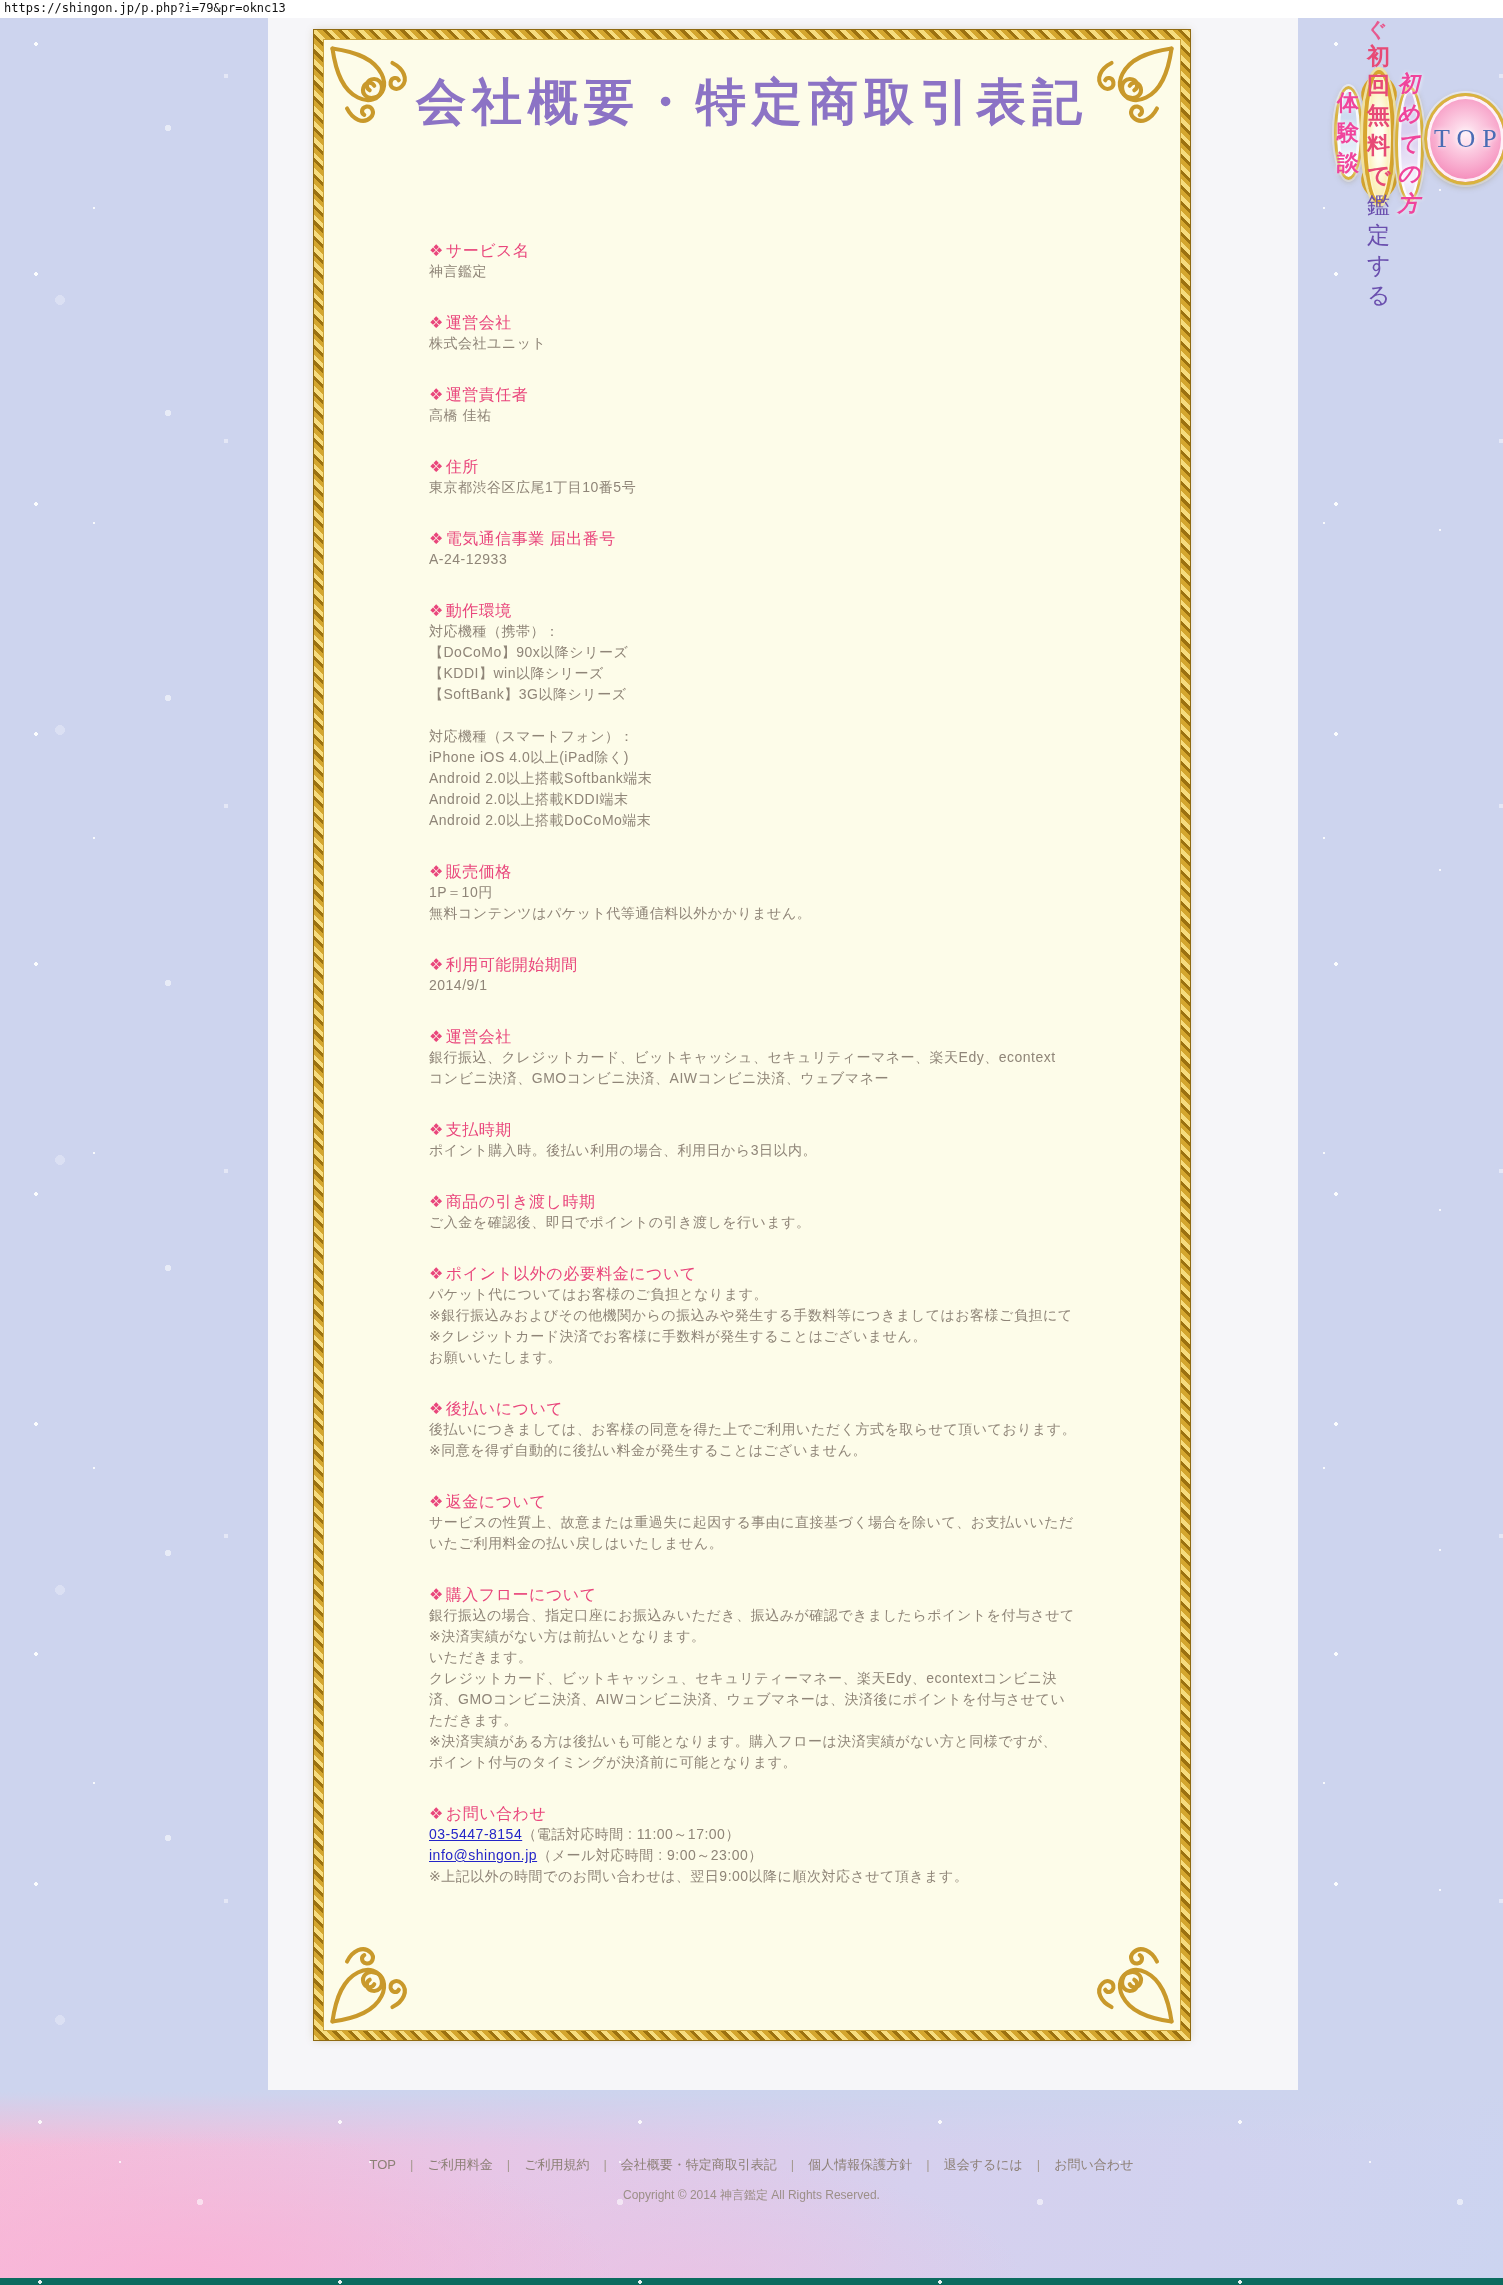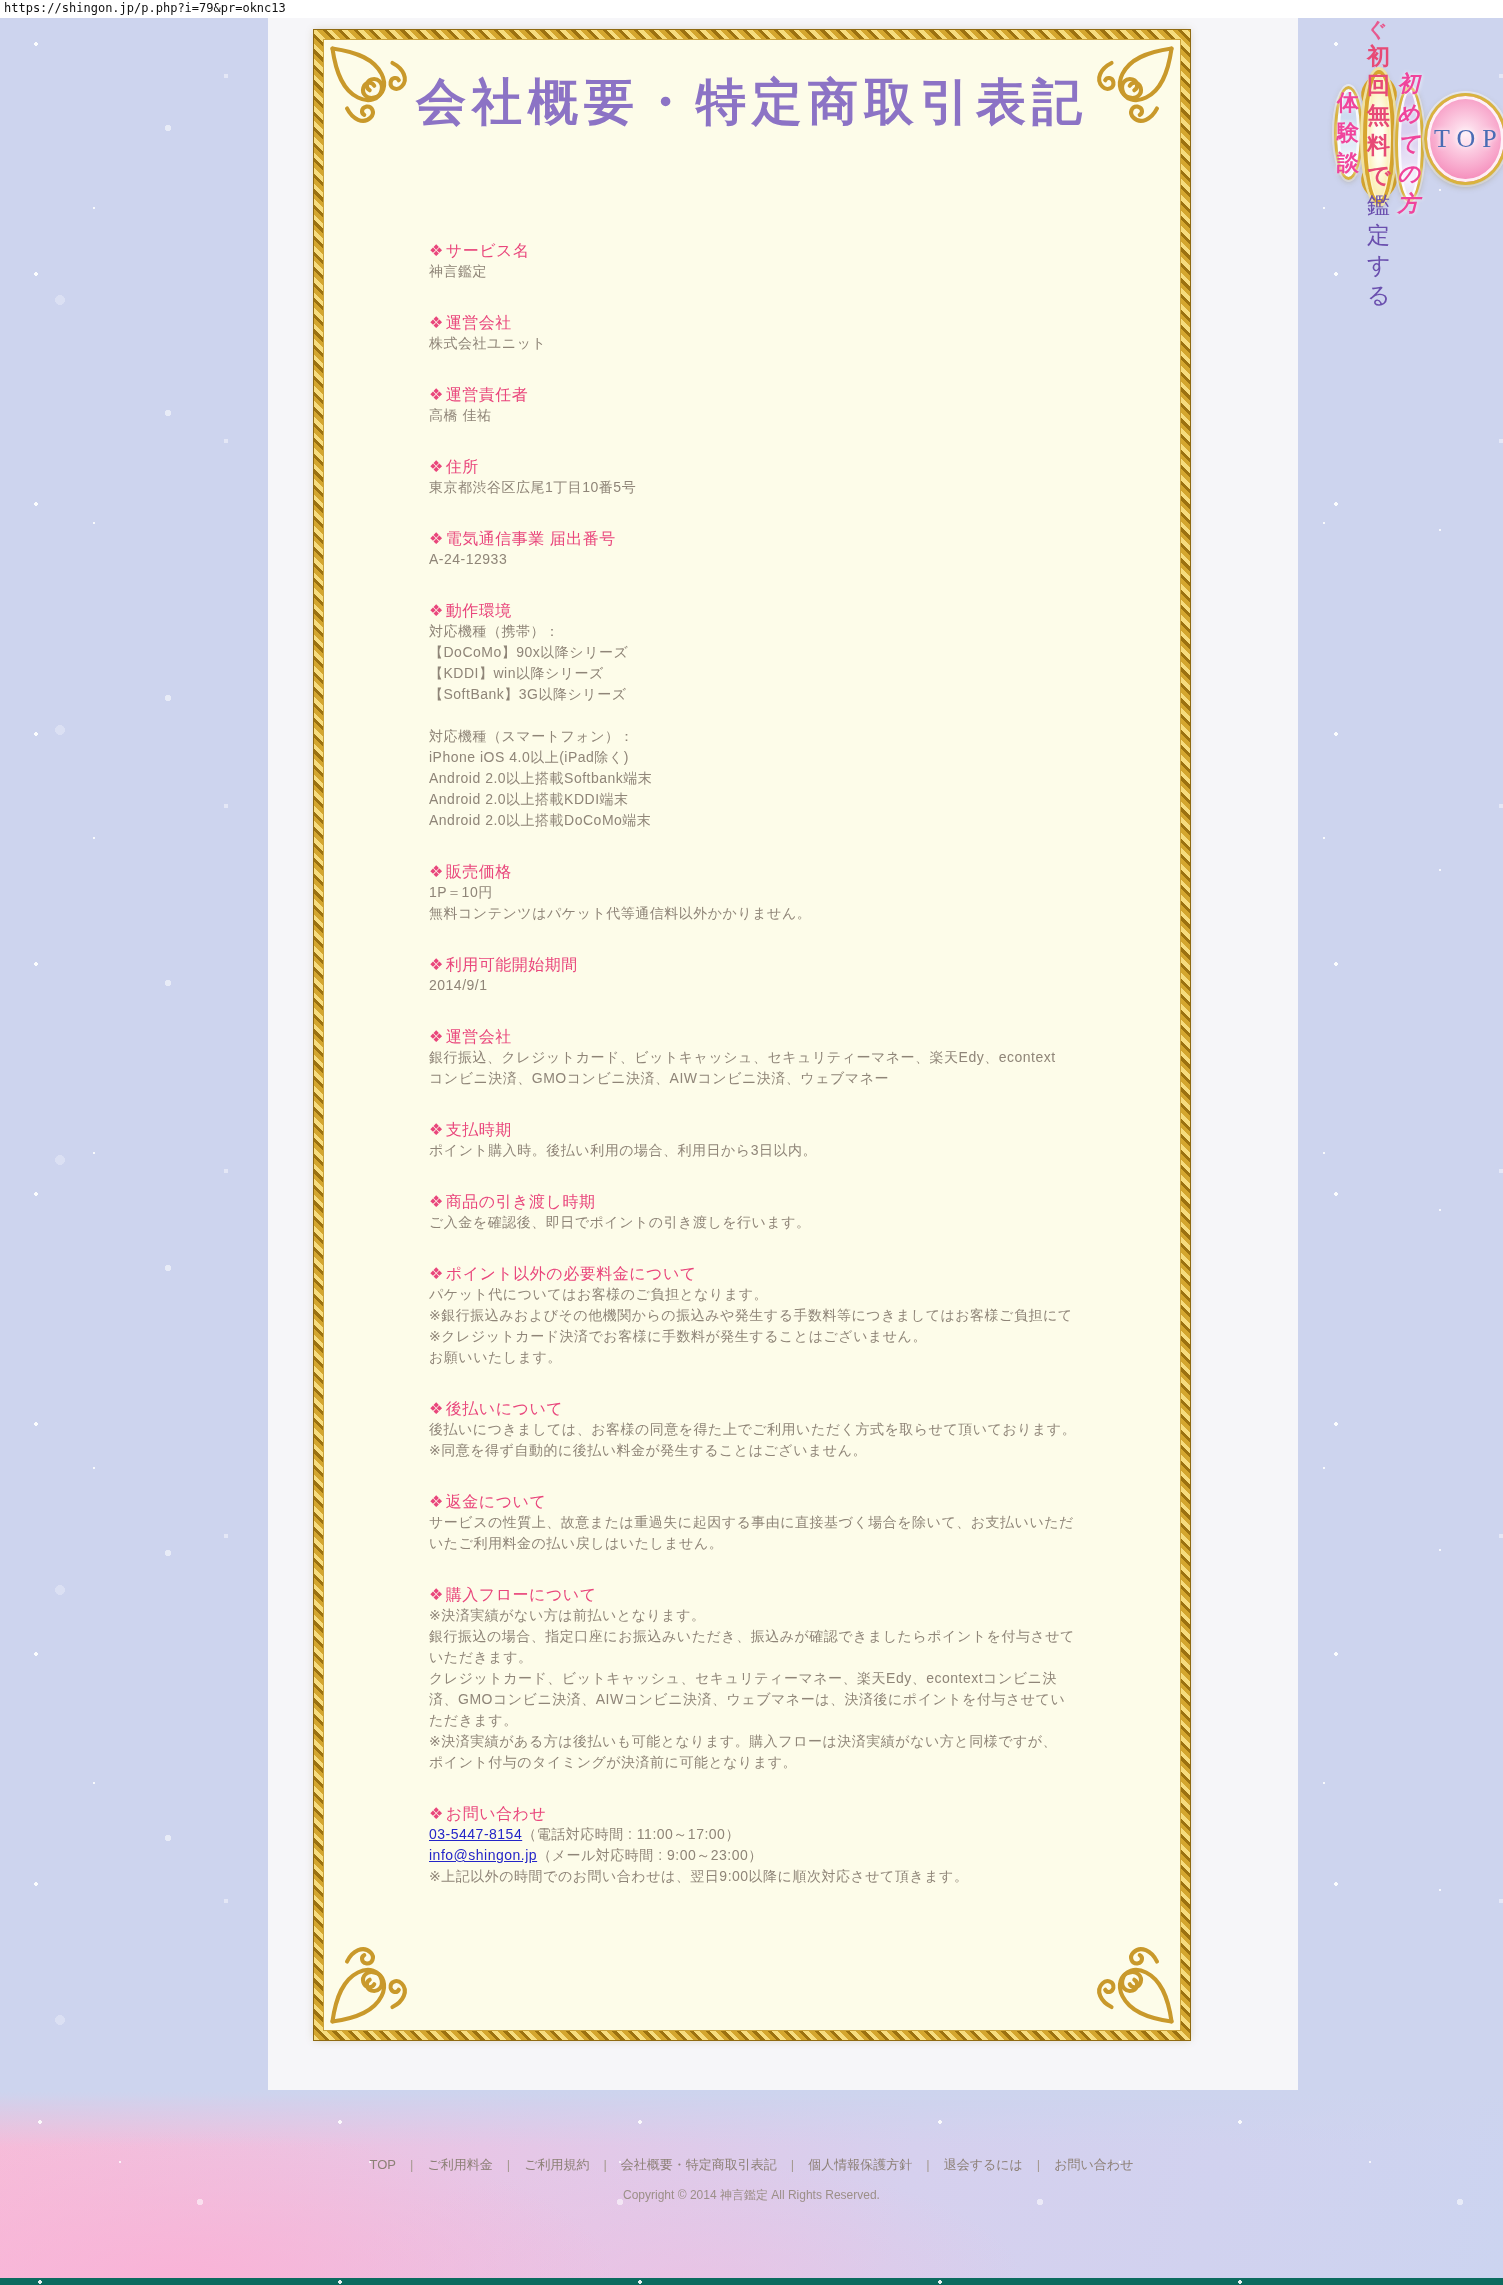--- a/index.html
+++ b/index.html
@@ -296,22 +296,22 @@
               <div class="line">サービスの性質上、故意または重過失に起因する事由に直接基づく場合を除いて、お支払いいただ</div>
               <div class="line">いたご利用料金の払い戻しはいたしません。</div>
             </div>
   </section>
 
   <section class="sec">
     <div class="sec-h">
       <span class="dmd">❖</span><span class="sec-title">購入フローについて</span>
     </div>
     <div class="sec-body">
+              <div class="line">銀行振込の場合、指定口座にお振込みいただき、振込みが確認できましたらポイントを付与させて</div>
               <div class="line">※決済実績がない方は前払いとなります。</div>
-              <div class="line">銀行振込の場合、指定口座にお振込みいただき、振込みが確認できましたらポイントを付与させて</div>
               <div class="line">いただきます。</div>
               <div class="line">クレジットカード、ビットキャッシュ、セキュリティーマネー、楽天Edy、econtextコンビニ決</div>
               <div class="line">済、GMOコンビニ決済、AIWコンビニ決済、ウェブマネーは、決済後にポイントを付与させてい</div>
               <div class="line">ただきます。</div>
               <div class="line">※決済実績がある方は後払いも可能となります。購入フローは決済実績がない方と同様ですが、</div>
               <div class="line">ポイント付与のタイミングが決済前に可能となります。</div>
             </div>
   </section>
 </div>
 

